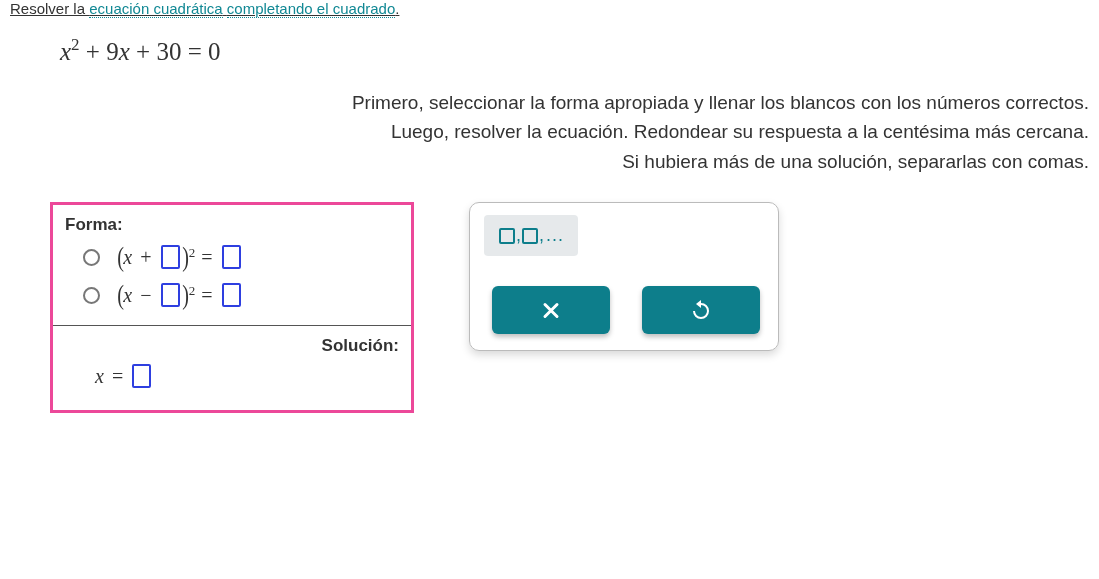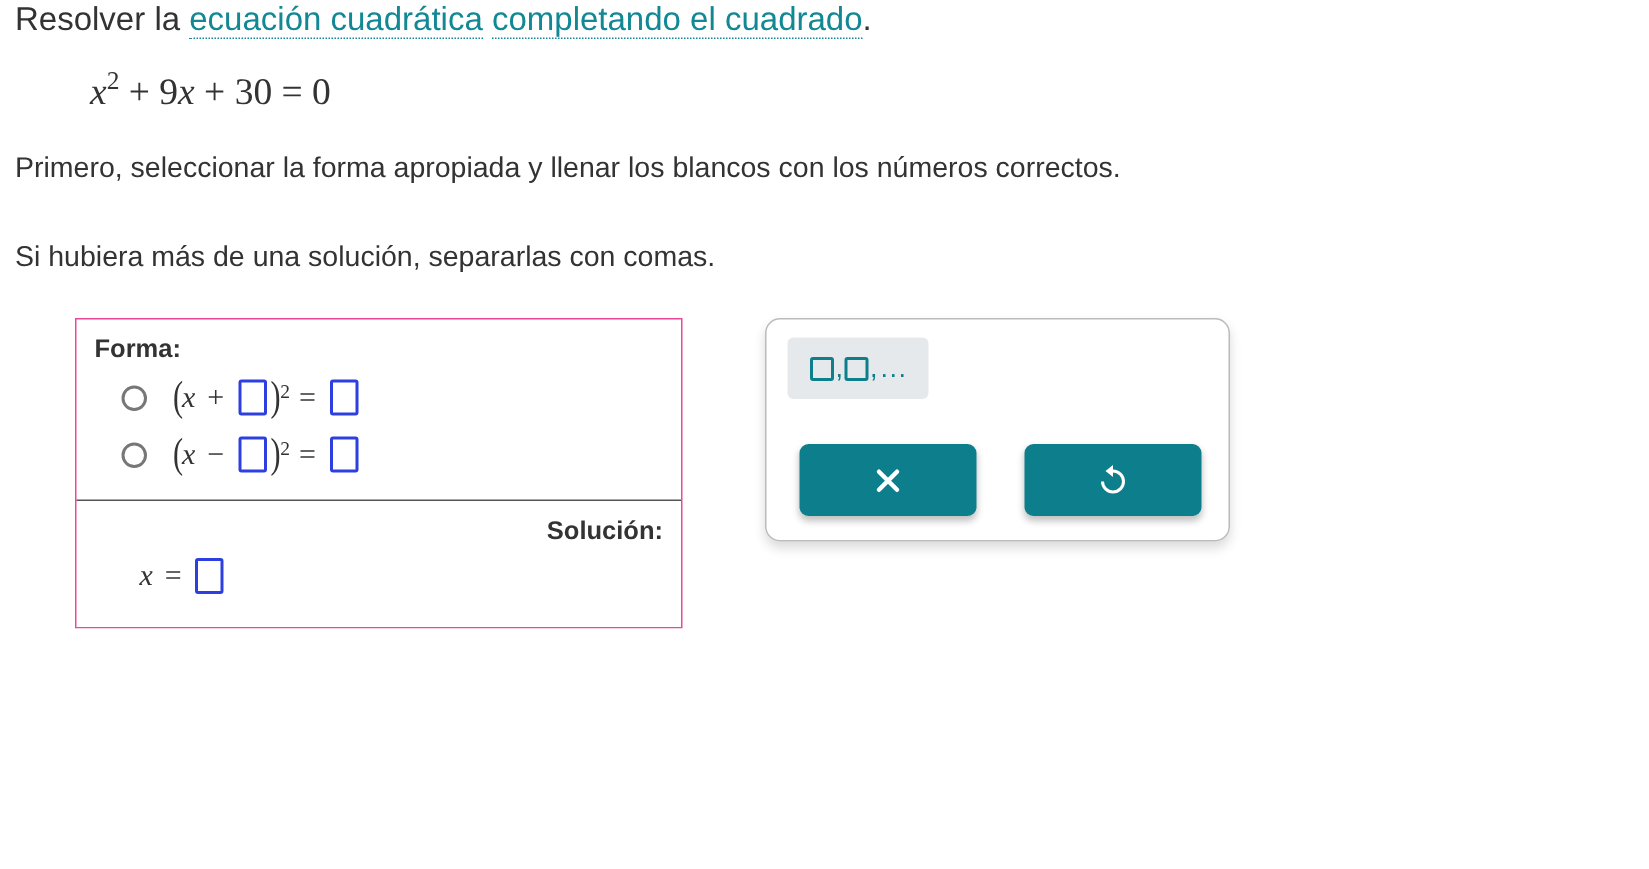--- a/index.html
+++ b/index.html
@@ -5,21 +5,22 @@
   body {
     margin: 0;
     padding: 0 10px;
     font-family: Verdana, Arial, sans-serif;
     font-size: 19px;
     color: #333;
     background: #fff;
   }
   .prompt {
     margin: 0 0 10px 0;
-    font-size: 22px;
+    font-size: 15px;
+    text-decoration: underline;
   }
   .tlink {
     color: #118894;
     border-bottom: 1px dotted #118894;
     text-decoration: none;
     cursor: pointer;
   }
   .equation-block {
     margin: 18px 0 22px 50px;
     font-family: "Times New Roman", Times, serif;
@@ -27,30 +28,31 @@
     font-style: italic;
   }
   .equation-block sup {
     vertical-align: 10px;
     font-size: 17px;
   }
   .num { font-style: normal; }
   .instructions {
     line-height: 1.55;
     margin-bottom: 26px;
+    text-align: right;
   }
   .work-row {
     display: flex;
     align-items: flex-start;
     gap: 55px;
     padding-left: 40px;
   }
   .forma-box {
-    border: 1px solid #ec4899;
-    width: 405px;
+    border: 3px solid #ec4899;
+    width: 364px;
     box-sizing: border-box;
   }
   .forma-cell {
     border-bottom: 1px solid #555;
     padding: 10px 12px 6px 12px;
   }
   .forma-cell.last { border-bottom: none; padding-bottom: 22px; text-align: right; }
   .section-label {
     font-weight: bold;
     font-size: 17px;
@@ -175,21 +177,21 @@
 <p class="prompt">
   <span>Resolver la </span><a class="tlink">ecuación cuadrática</a><span> </span><a class="tlink">completando el cuadrado</a><span>.</span>
 </p>
 
 <div class="equation-block">
   <span>x</span><sup class="num">2</sup><span class="num"> + 9</span><span>x</span><span class="num"> + 30 = 0</span>
 </div>
 
 <div class="instructions">
   <span>Primero, seleccionar la forma apropiada y llenar los blancos con los números correctos.</span><br>
-  <br>
+  <span>Luego, resolver la ecuación. Redondear su respuesta a la centésima más cercana.</span><br>
   <span>Si hubiera más de una solución, separarlas con comas.</span>
 </div>
 
 <div class="work-row">
 
   <div class="forma-box">
 
     <div class="forma-cell">
       <div class="section-label">Forma:</div>
 

